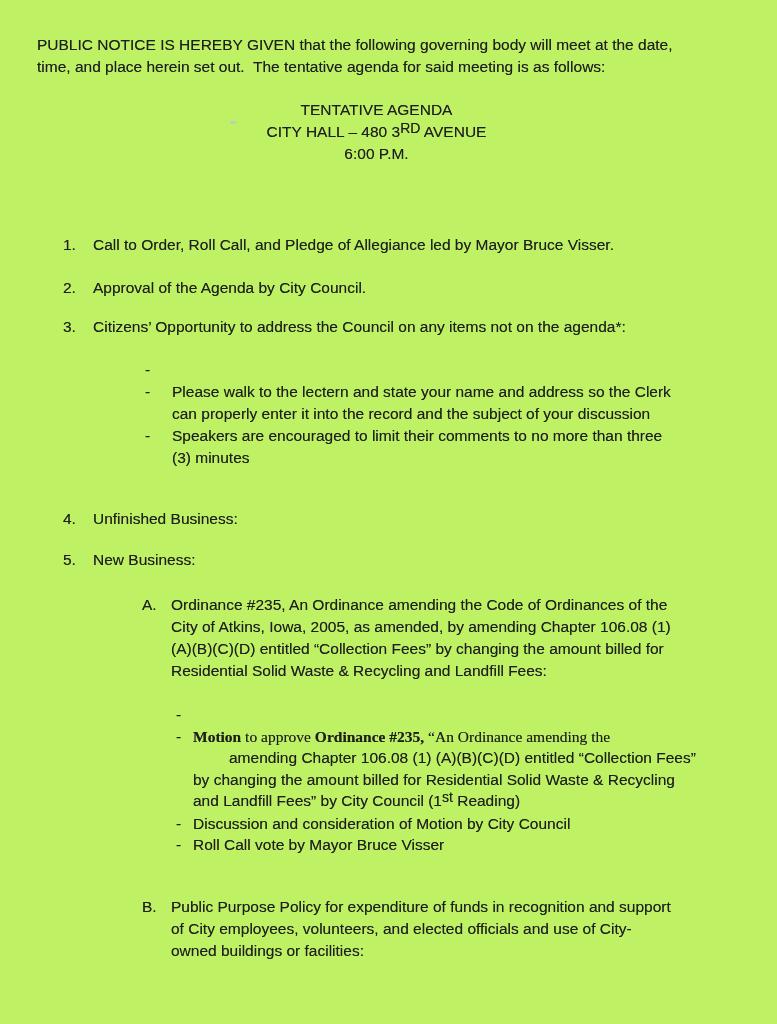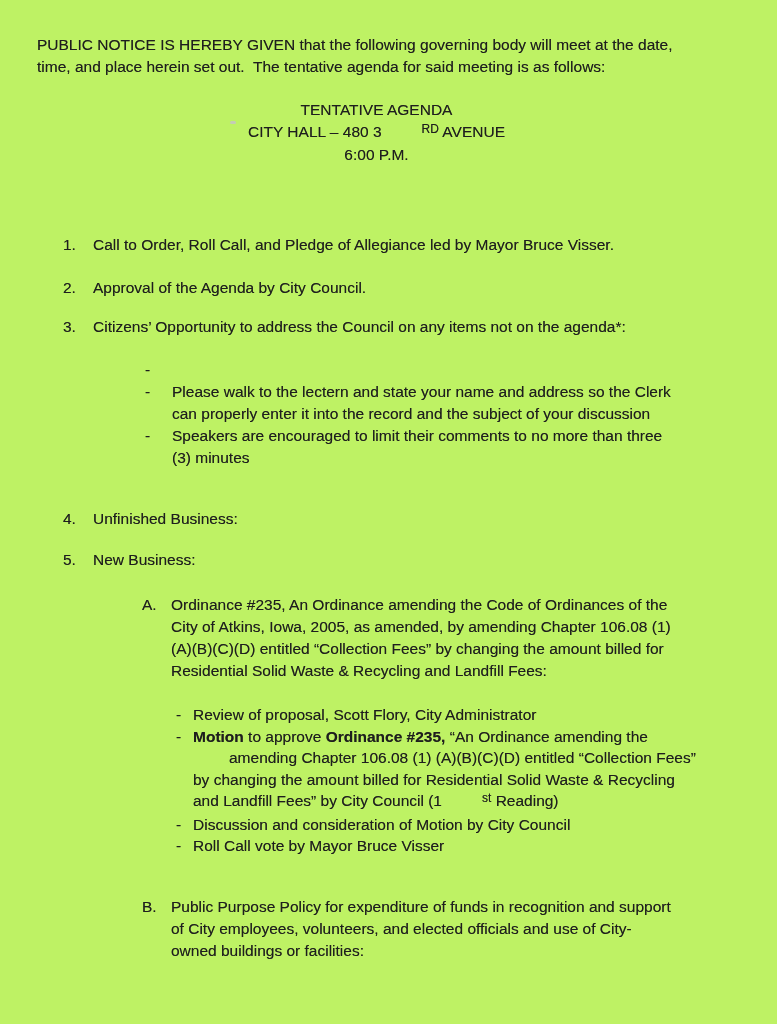--- a/index.html
+++ b/index.html
@@ -19,21 +19,21 @@
   .lines { white-space:pre-wrap; }
   .center-block { left:0; top:99px; width:753px; text-align:center; }
   .item { display:flex; align-items:flex-start; }
   .num { display:inline-block; width:30px; flex:0 0 30px; }
   .letter { display:inline-block; width:29px; flex:0 0 29px; }
   .brow { display:flex; align-items:flex-start; }
   .dash3 { display:inline-block; width:27px; flex:0 0 27px; }
   .dashA { display:inline-block; width:17px; flex:0 0 17px; }
   .bullets-a { line-height:21.5px; }
   .b { font-weight:700; }
-  .sup { font-size:12px; position:relative; top:-4.5px;margin-left:40px; }
+  .sup { font-size:14px; position:relative; top:-4.5px; }
   .speck {
     position:absolute; left:230px; top:121px;
     width:6px; height:3px; border-radius:2px;
     background:#c6c6c3; opacity:.85;
   }
 </style>
 </head>
 <body>
 
 <div class="page">
@@ -94,26 +94,25 @@
     <span class="letter">A.</span>
     <span class="lines">Ordinance #235, An Ordinance amending the Code of Ordinances of the
 City of Atkins, Iowa, 2005, as amended, by amending Chapter 106.08 (1)
 (A)(B)(C)(D) entitled “Collection Fees” by changing the amount billed for
 Residential Solid Waste &amp; Recycling and Landfill Fees:</span>
   </div>
 
   <div class="blk bullets-a" style="left:176px; top:704px;">
     <div class="brow">
       <span class="dashA">-</span>
-      <span>Review of proposal, Scott Flory, City Administrator</span>
     </div>
     <div class="brow">
       <span class="dashA">-</span>
       <span>
-        <span style="display:block;"><span class="b">Motion</span><span> to approve </span><span class="b">Ordinance #235,</span><span> “An Ordinance amending the</span></span>
+        <span style="display:block;font-family:Liberation Serif, serif;"><span class="b">Motion</span><span> to approve </span><span class="b">Ordinance #235,</span><span> “An Ordinance amending the</span></span>
         <span style="display:block;margin-left:36px;">amending Chapter 106.08 (1) (A)(B)(C)(D) entitled “Collection Fees”</span>
         <span style="display:block;">by changing the amount billed for Residential Solid Waste &amp; Recycling</span>
         <span style="display:block;"><span>and Landfill Fees” by City Council (1</span><span class="sup">st</span><span> Reading)</span></span>
       </span>
     </div>
     <div class="brow">
       <span class="dashA">-</span>
       <span>Discussion and consideration of Motion by City Council</span>
     </div>
     <div class="brow">

